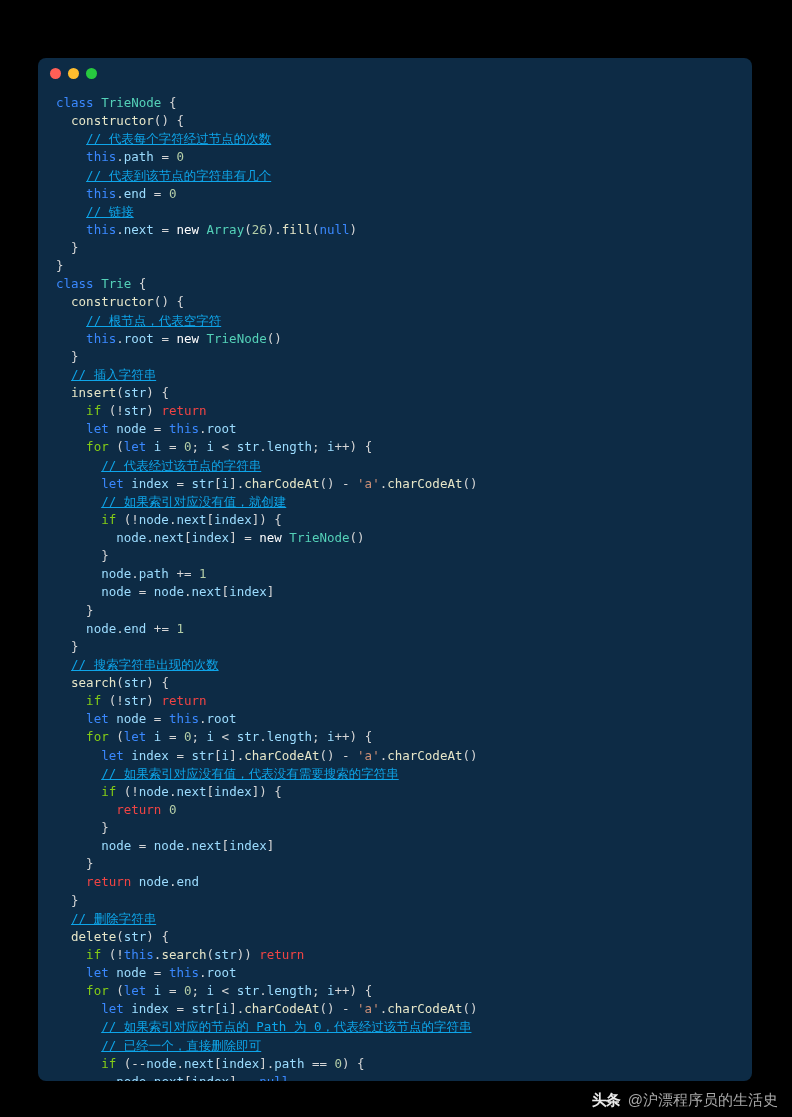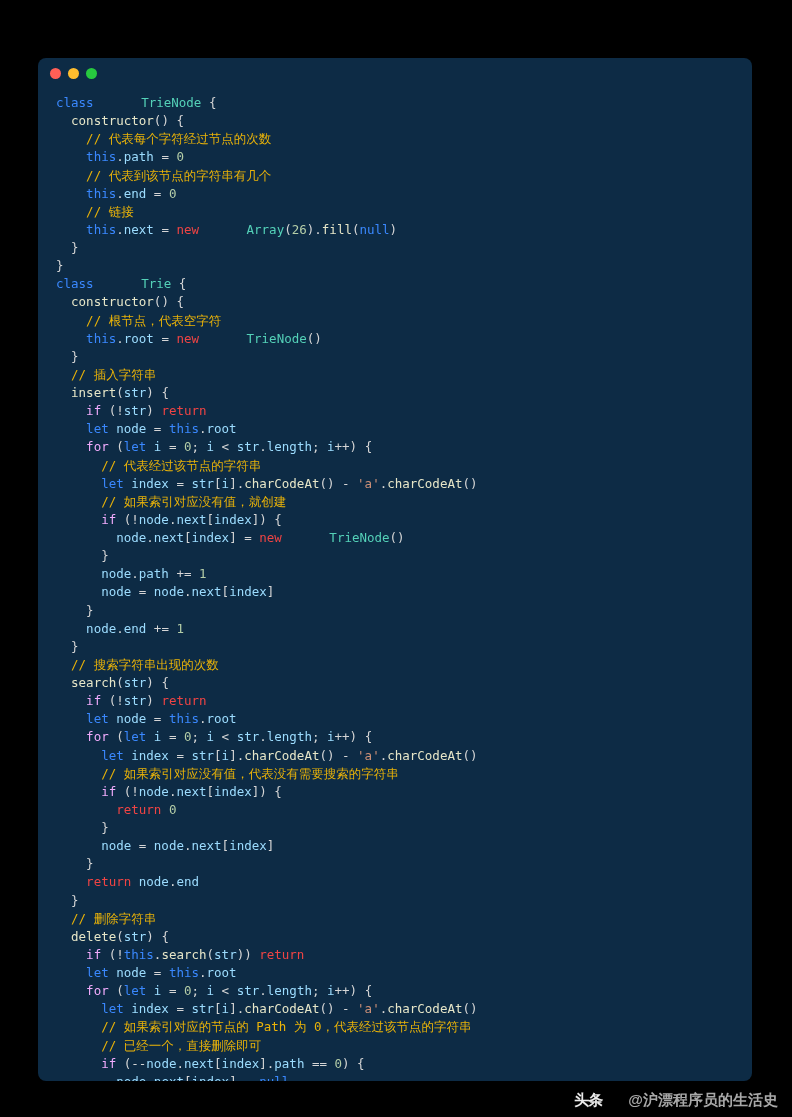--- a/index.html
+++ b/index.html
@@ -34,46 +34,46 @@
   .dot { width: 11px; height: 11px; border-radius: 50%; }
   .dot.r { background: #ff5f56; }
   .dot.y { background: #ffbd2e; }
   .dot.g { background: #27c93f; }
   .code {
     padding: 6px 18px 16px 18px;
     white-space: pre;
     color: #d6d6d6;
   }
   .kw    { color: #3a88fe; }
-  .cls   { color: #54d1b8; margin-left: 40px; }
+  .cls   { color: #54d1b8; }
   .fn    { color: #e6e6c8; }
-  .cmt   { color: #eab308; }
+  .cmt   { color: #0ea5e9; text-decoration: underline; }
   .this  { color: #3a88fe; }
   .prop  { color: #9cdcfe; }
   .num   { color: #b5cea8; }
   .str   { color: #ce9178; }
   .null  { color: #3a88fe; }
-  .new   { color: #ef4444; }
+  .new   { color: #ffffff; }
   .param { color: #9cdcfe; }
   .ret   { color: #ef4444; }
-  .ctrl  { color: #f0abfc; }
+  .ctrl  { color: #84cc16; }
 
   .footer {
     position: absolute;
     right: 14px;
     bottom: 6px;
     color: #eaeaea;
     font-family: "PingFang SC","Microsoft YaHei",sans-serif;
     font-size: 15px;
     display: flex;
     align-items: center;
     gap: 6px;
   }
   .footer .brand { font-weight: 700; letter-spacing: -1px; }
-  .footer .at { color: #a8a8a8; font-weight: 700; margin-left:20px; }
+  .footer .at { color: #a8a8a8; font-weight: 400; margin-left:2px; }
 </style>
 </head>
 <body>
 
 <div class="window">
   <div class="titlebar">
     <div class="dot r"></div>
     <div class="dot y"></div>
     <div class="dot g"></div>
   </div>

